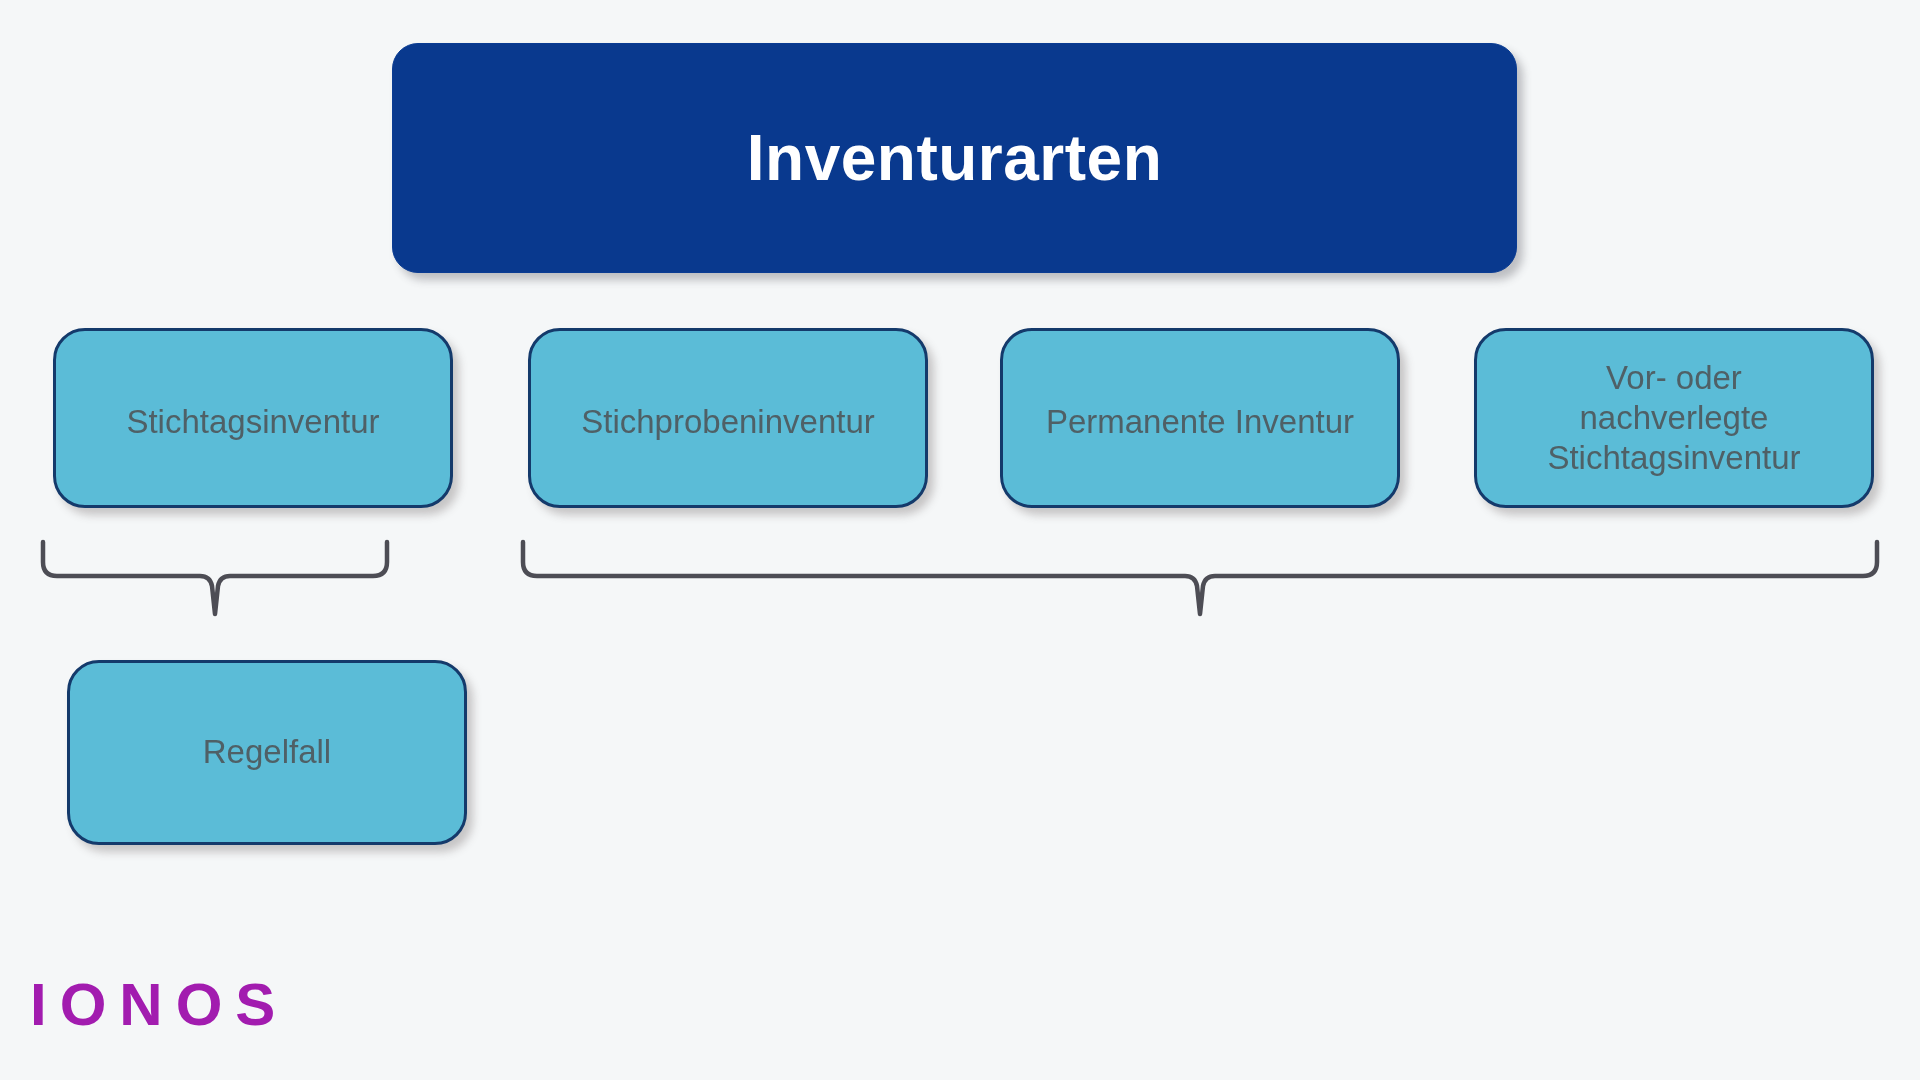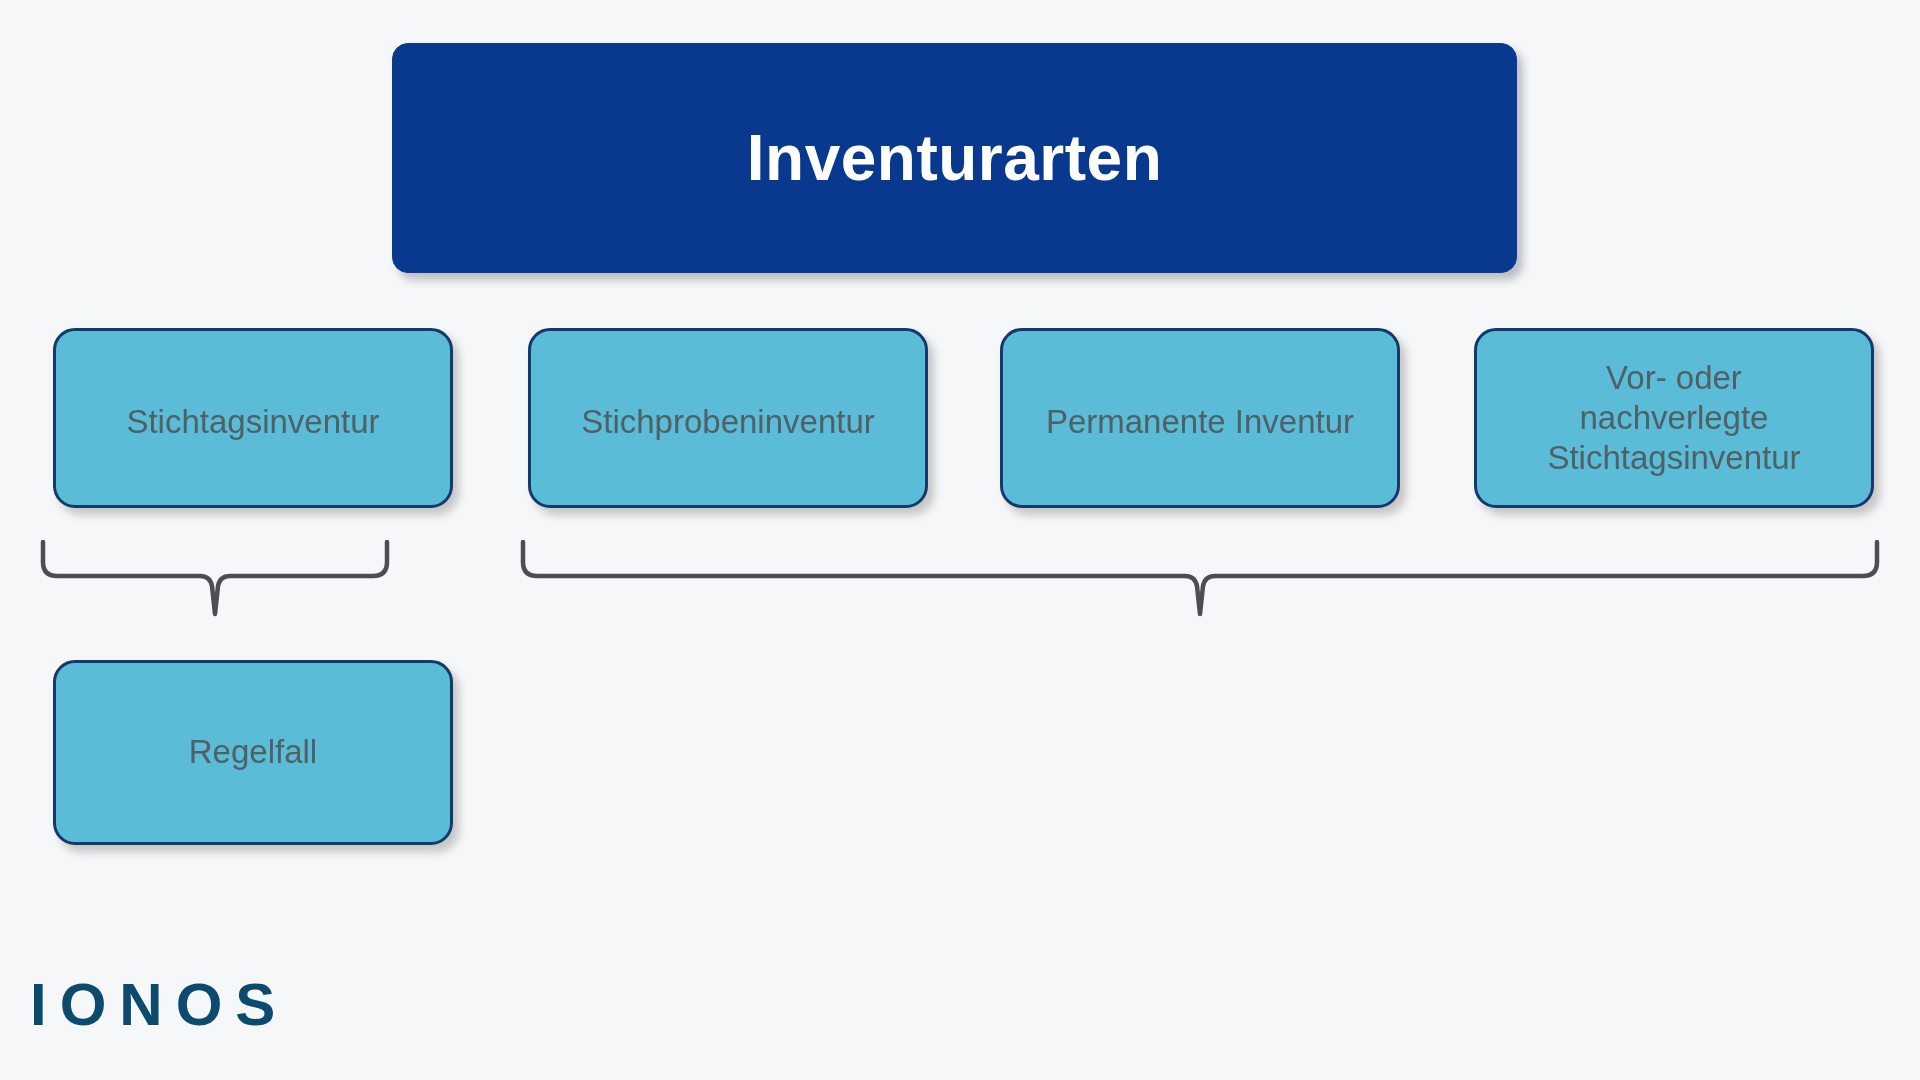--- a/index.html
+++ b/index.html
@@ -24,27 +24,27 @@
   }
 
   
   .node {
     position: absolute;
     box-sizing: border-box;
     display: flex;
     align-items: center;
     justify-content: center;
     text-align: center;
-    border-radius: 22px;
+    border-radius: 32px;
   }
 
   .node-title {
     background: #09398e;
     border: 1px solid #0a3c93;
-    border-radius: 16px;
+    border-radius: 26px;
     color: #ffffff;
     font-weight: bold;
     font-size: 64px;
     letter-spacing: 0.5px;
     box-shadow: 6px 7px 9px rgba(60,60,70,0.30);
   }
 
   .node-leaf {
     background: #5bbcd7;
     border: 3px solid #143a6b;
@@ -95,21 +95,21 @@
 
   
   #box-stichtag .label,
   #box-stichprobe .label,
   #box-permanent .label {
     transform: translateY(4px);
   }
 
   
   #box-regelfall {
-    left: 53px;
+    left: 67px;
     top: 660px;
     width: 400px;
     height: 185px;
   }
   #box-vereinfachung {
     left: 900px;
     top: 660px;
     width: 600px;
     height: 185px;
   }
@@ -137,21 +137,21 @@
     stroke-width: 4.5;
     stroke-linecap: round;
     stroke-linejoin: round;
   }
 
   
   #ionos-logo {
     position: absolute;
     left: 30px;
     top: 975px;
-    color: #0c4a6e;
+    color: #a21caf;
     font-family: "Liberation Sans", "DejaVu Sans", sans-serif;
     font-weight: bold;
     font-size: 60px;
     letter-spacing: 13px;
     line-height: 1;
     user-select: none;
   }
 </style>
 </head>
 <body>

